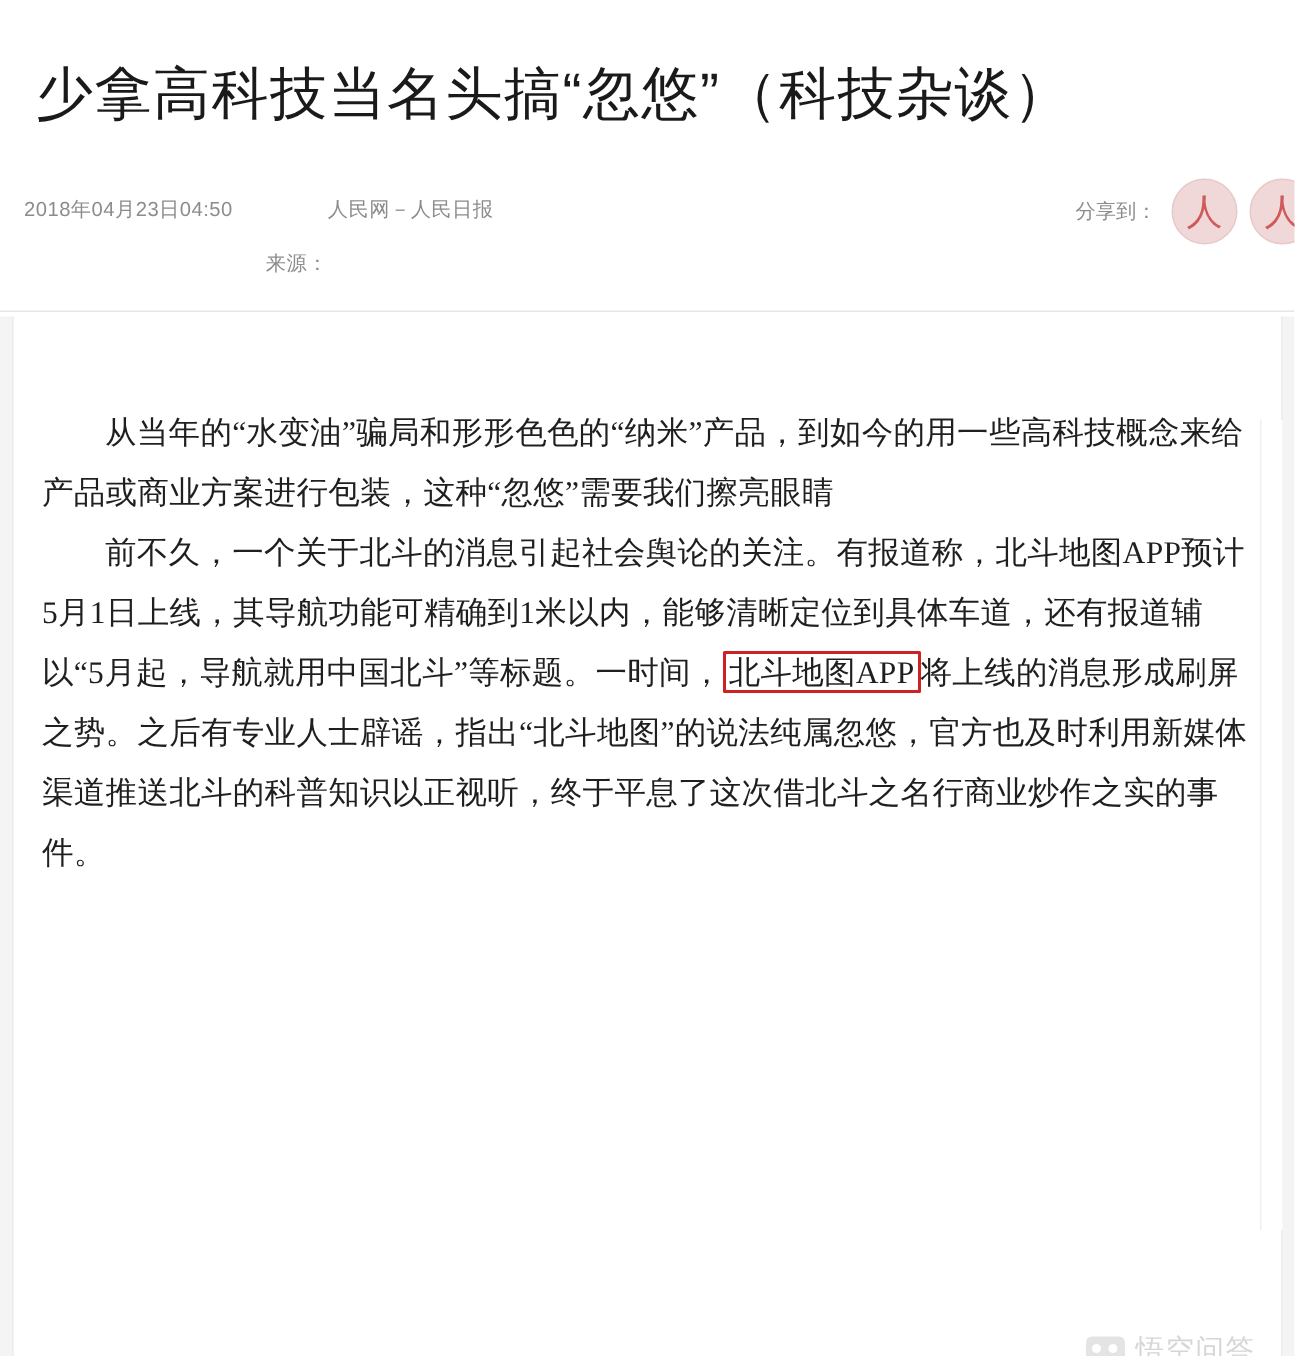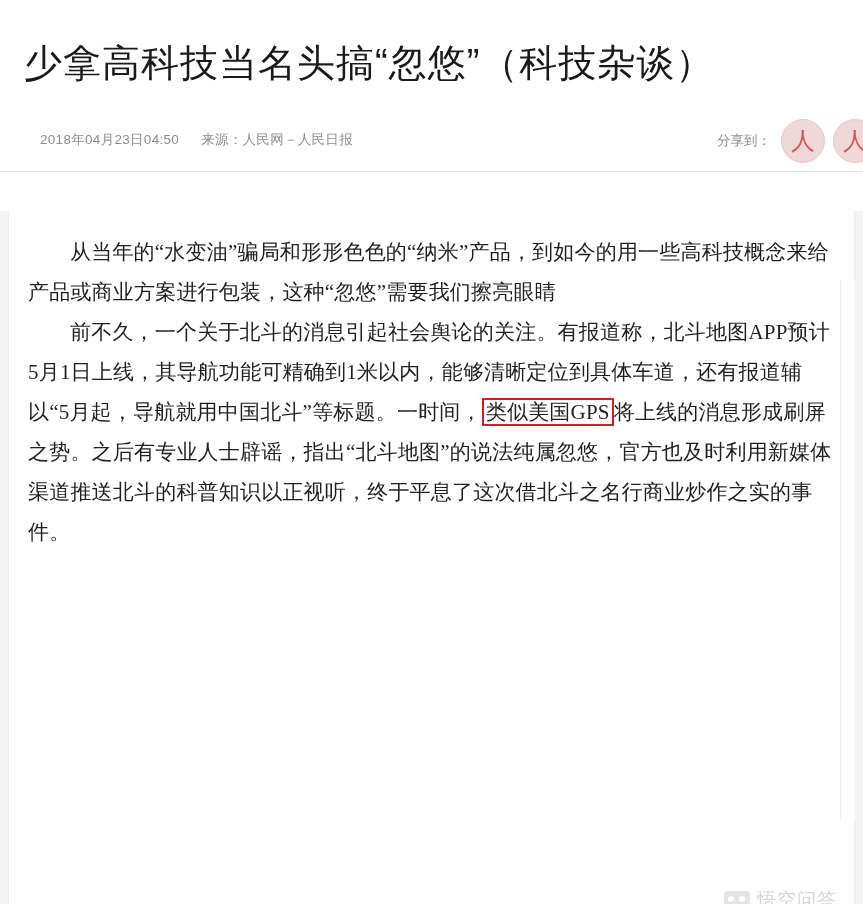--- a/index.html
+++ b/index.html
@@ -34,32 +34,33 @@
   }
   .author {
     font-family: "Liberation Sans", sans-serif;
     font-size: 14px;
     color: #333333;
     padding: 38px 0 0 28px;
     letter-spacing: 0.5px;
   }
   .meta-row {
     display: flex;
-    padding: 18px 0 0 40px;
+    padding: 18px 0 0 16px;
     position: relative;
   }
   .meta-left {
     font-family: "Liberation Sans", sans-serif;
     font-size: 13.5px;
     color: #8c8c8c;
     letter-spacing: 0.3px;
     white-space: nowrap;
   }
   .meta-source {
     margin-left: 22px;
+    margin-top: 36px;
   }
   .share-block {
     position: absolute;
     right: 0;
     top: 6px;
     display: flex;
     align-items: center;
   }
   .share-label {
     font-family: Liberation Mono, monospace;
@@ -205,21 +206,21 @@
       <span class="share-icon">人</span>
       <span class="share-icon second">人</span>
     </div>
   </div>
 
   <div class="divider"></div>
 
   <div class="body-wrap">
     <div class="lead">从当年的“水变油”骗局和形形色色的“纳米”产品，到如今的用一些高科技概念来给产品或商业方案进行包装，这种“忽悠”需要我们擦亮眼睛</div>
 
-    <p class="para para-gap"><span>前不久，一个关于北斗的消息引起社会舆论的关注。有报道称，北斗地图APP预计5月1日上线，其导航功能可精确到1米以内，能够清晰定位到具体车道，还有报道辅以“5月起，导航就用中国北斗”等标题。一时间，</span><span class="highlight-box">类似美国GPS</span><span>将上线的消息形成刷屏之势。之后有专业人士辟谣，指出“北斗地图”的说法纯属忽悠，官方也及时利用新媒体渠道推送北斗的科普知识以正视听，终于平息了这次借北斗之名行商业炒作之实的事件。</span></p>
+    <p class="para para-gap"><span>前不久，一个关于北斗的消息引起社会舆论的关注。有报道称，北斗地图APP预计5月1日上线，其导航功能可精确到1米以内，能够清晰定位到具体车道，还有报道辅以“5月起，导航就用中国北斗”等标题。一时间，</span><span class="highlight-box">北斗地图APP</span><span>将上线的消息形成刷屏之势。之后有专业人士辟谣，指出“北斗地图”的说法纯属忽悠，官方也及时利用新媒体渠道推送北斗的科普知识以正视听，终于平息了这次借北斗之名行商业炒作之实的事件。</span></p>
 
   </div>
 
   <div class="watermark">
     <span class="wm-logo"></span>
     <span class="wm-text">悟空问答</span>
   </div>
 
 </div>
 

